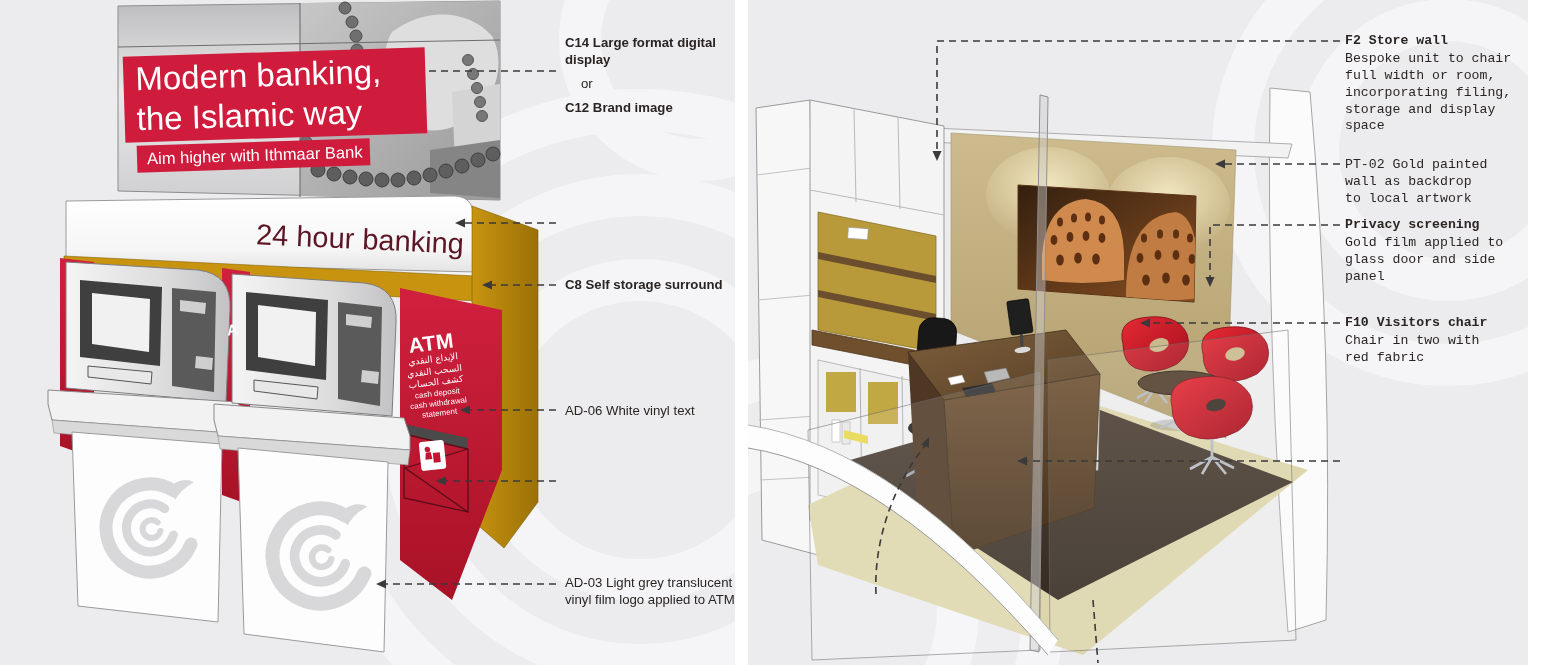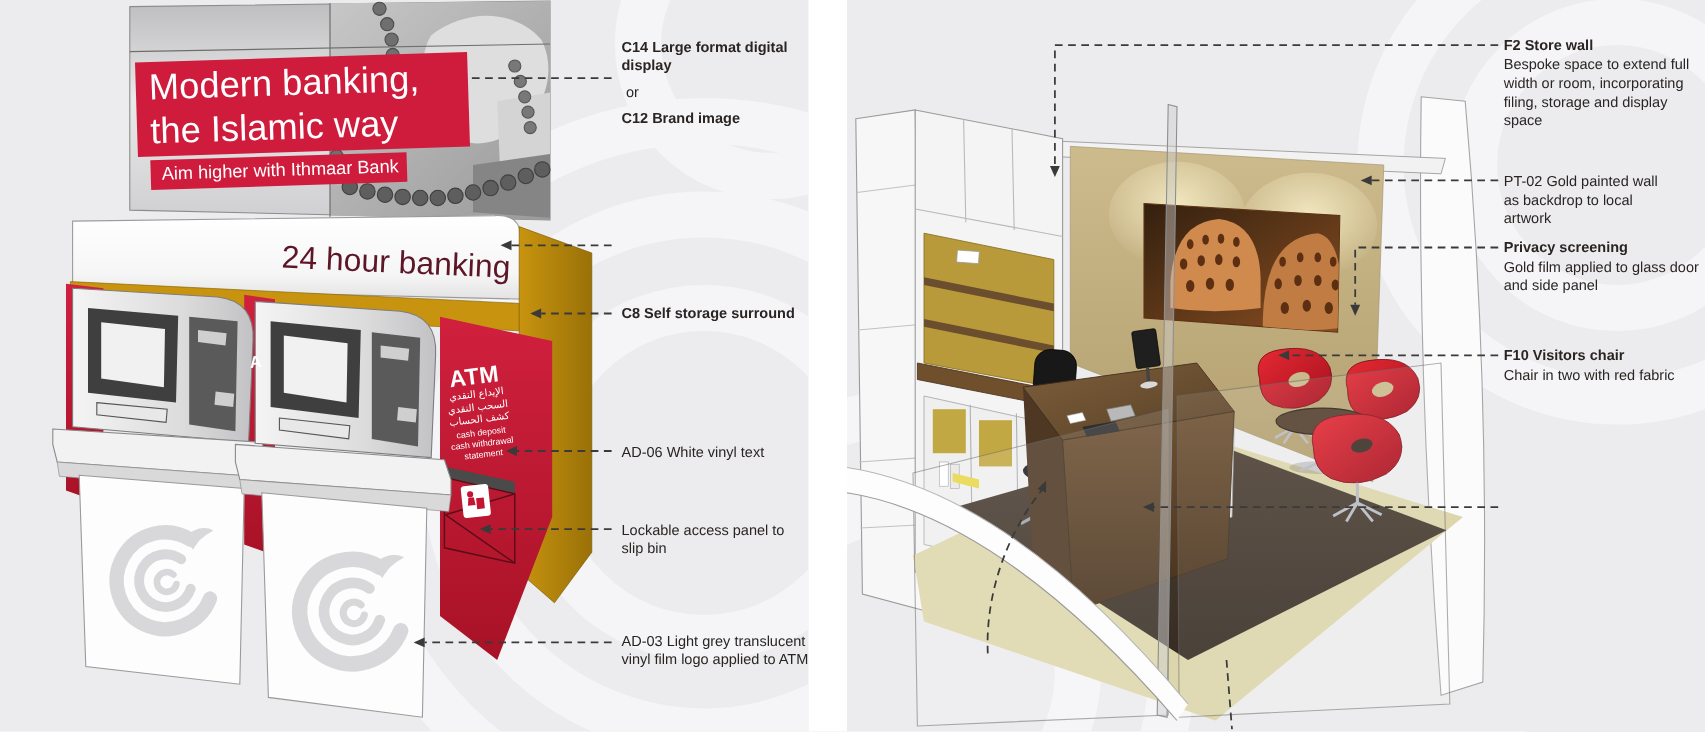--- a/index.html
+++ b/index.html
@@ -1,24 +1,24 @@
 <!DOCTYPE html>
 <html><head>
 <meta charset="utf-8">
 <style>
   html,body{margin:0;padding:0;}
   body{width:1550px;height:665px;background:#ffffff;position:relative;
        font-family:"Liberation Sans",sans-serif;overflow:hidden;}
   .panel{position:absolute;top:0;height:665px;background:#ececee;overflow:hidden;}
   .panel.left{left:0;width:735px;}
-  .panel.right{left:770px;width:780px;}
+  .panel.right{left:748px;width:780px;font-family:Liberation Mono, monospace;}
   svg.art{position:absolute;left:0;top:0;}
   .ann{position:absolute;color:#2a2523;font-size:13.2px;line-height:1.28;}
   .ann .t{font-weight:bold;}
-  .ann .or{margin:7px 4px;}
+  .ann .or{margin:7px 16px;}
   .ann .b{margin-top:1px;}
   .headline{position:absolute;left:124px;top:52px;width:302px;height:86px;background:#cf1b3c;
             color:#fff;font-size:33px;line-height:40px;padding:3px 0 0 12px;
             transform:rotate(-1.8deg);box-sizing:border-box;}
   .tagline{position:absolute;left:137px;top:142px;width:233px;background:#cf1b3c;color:#fff;
            font-size:16.5px;line-height:20px;padding:3px 0 4px 10px;transform:rotate(-1.8deg);
            box-sizing:border-box;}
   .canopy-text{position:absolute;left:256px;top:223px;color:#5c1626;font-size:29px;
                transform:rotate(2.6deg);}
   .atm-label{position:absolute;left:404px;top:331px;width:62px;text-align:center;color:#fff;
@@ -225,23 +225,20 @@
     <div class="ann" style="left:565px;top:35px;width:170px">
       <div class="t">C14 Large format digital display</div>
       <div class="or">or</div>
       <div class="t">C12 Brand image</div>
     </div>
     <div class="ann" style="left:565px;top:277px;width:170px">
       <div class="t">C8 Self storage surround</div>
     </div>
     <div class="ann" style="left:565px;top:402px;width:172px">
       <div class="b">AD-06 White vinyl text</div>
-    </div>
-    <div class="ann" style="left:565px;top:473px;width:170px">
-      <div class="b">Lockable access panel to slip bin</div>
     </div>
     <div class="ann" style="left:565px;top:574px;width:170px">
       <div class="b">AD-03 Light grey translucent vinyl film logo applied to ATM</div>
     </div>
   </section>
 
   <section class="panel right">
     <svg class="art" width="780" height="665" viewBox="0 0 780 665">
       <defs>
         <linearGradient id="wallGrad" x1="0" y1="0" x2="0" y2="1">
@@ -446,21 +443,21 @@
         <polygon points="467,164 477,159.5 477,168.5"></polygon>
         <polygon points="462,287 457.5,277 466.5,277"></polygon>
         <polygon points="392,323 402,318.5 402,327.5"></polygon>
         <polygon points="269,461 279,456.5 279,465.5"></polygon>
         <polygon points="181,437 180.9,447.8 173.2,444.5"></polygon>
       </g>
     </svg>
 
     <div class="ann" style="left:597px;top:33px;width:182px">
       <div class="t">F2 Store wall</div>
-      <div class="b">Bespoke space to extend full width or room, incorporating filing, storage and display space</div>
+      <div class="b">Bespoke unit to chair full width or room, incorporating filing, storage and display space</div>
     </div>
     <div class="ann" style="left:597px;top:156px;width:150px">
       <div class="b">PT-02 Gold painted wall as backdrop to local artwork</div>
     </div>
     <div class="ann" style="left:597px;top:217px;width:182px">
       <div class="t">Privacy screening</div>
       <div class="b">Gold film applied to glass door and side panel</div>
     </div>
     <div class="ann" style="left:597px;top:315px;width:160px">
       <div class="t">F10 Visitors chair</div>

